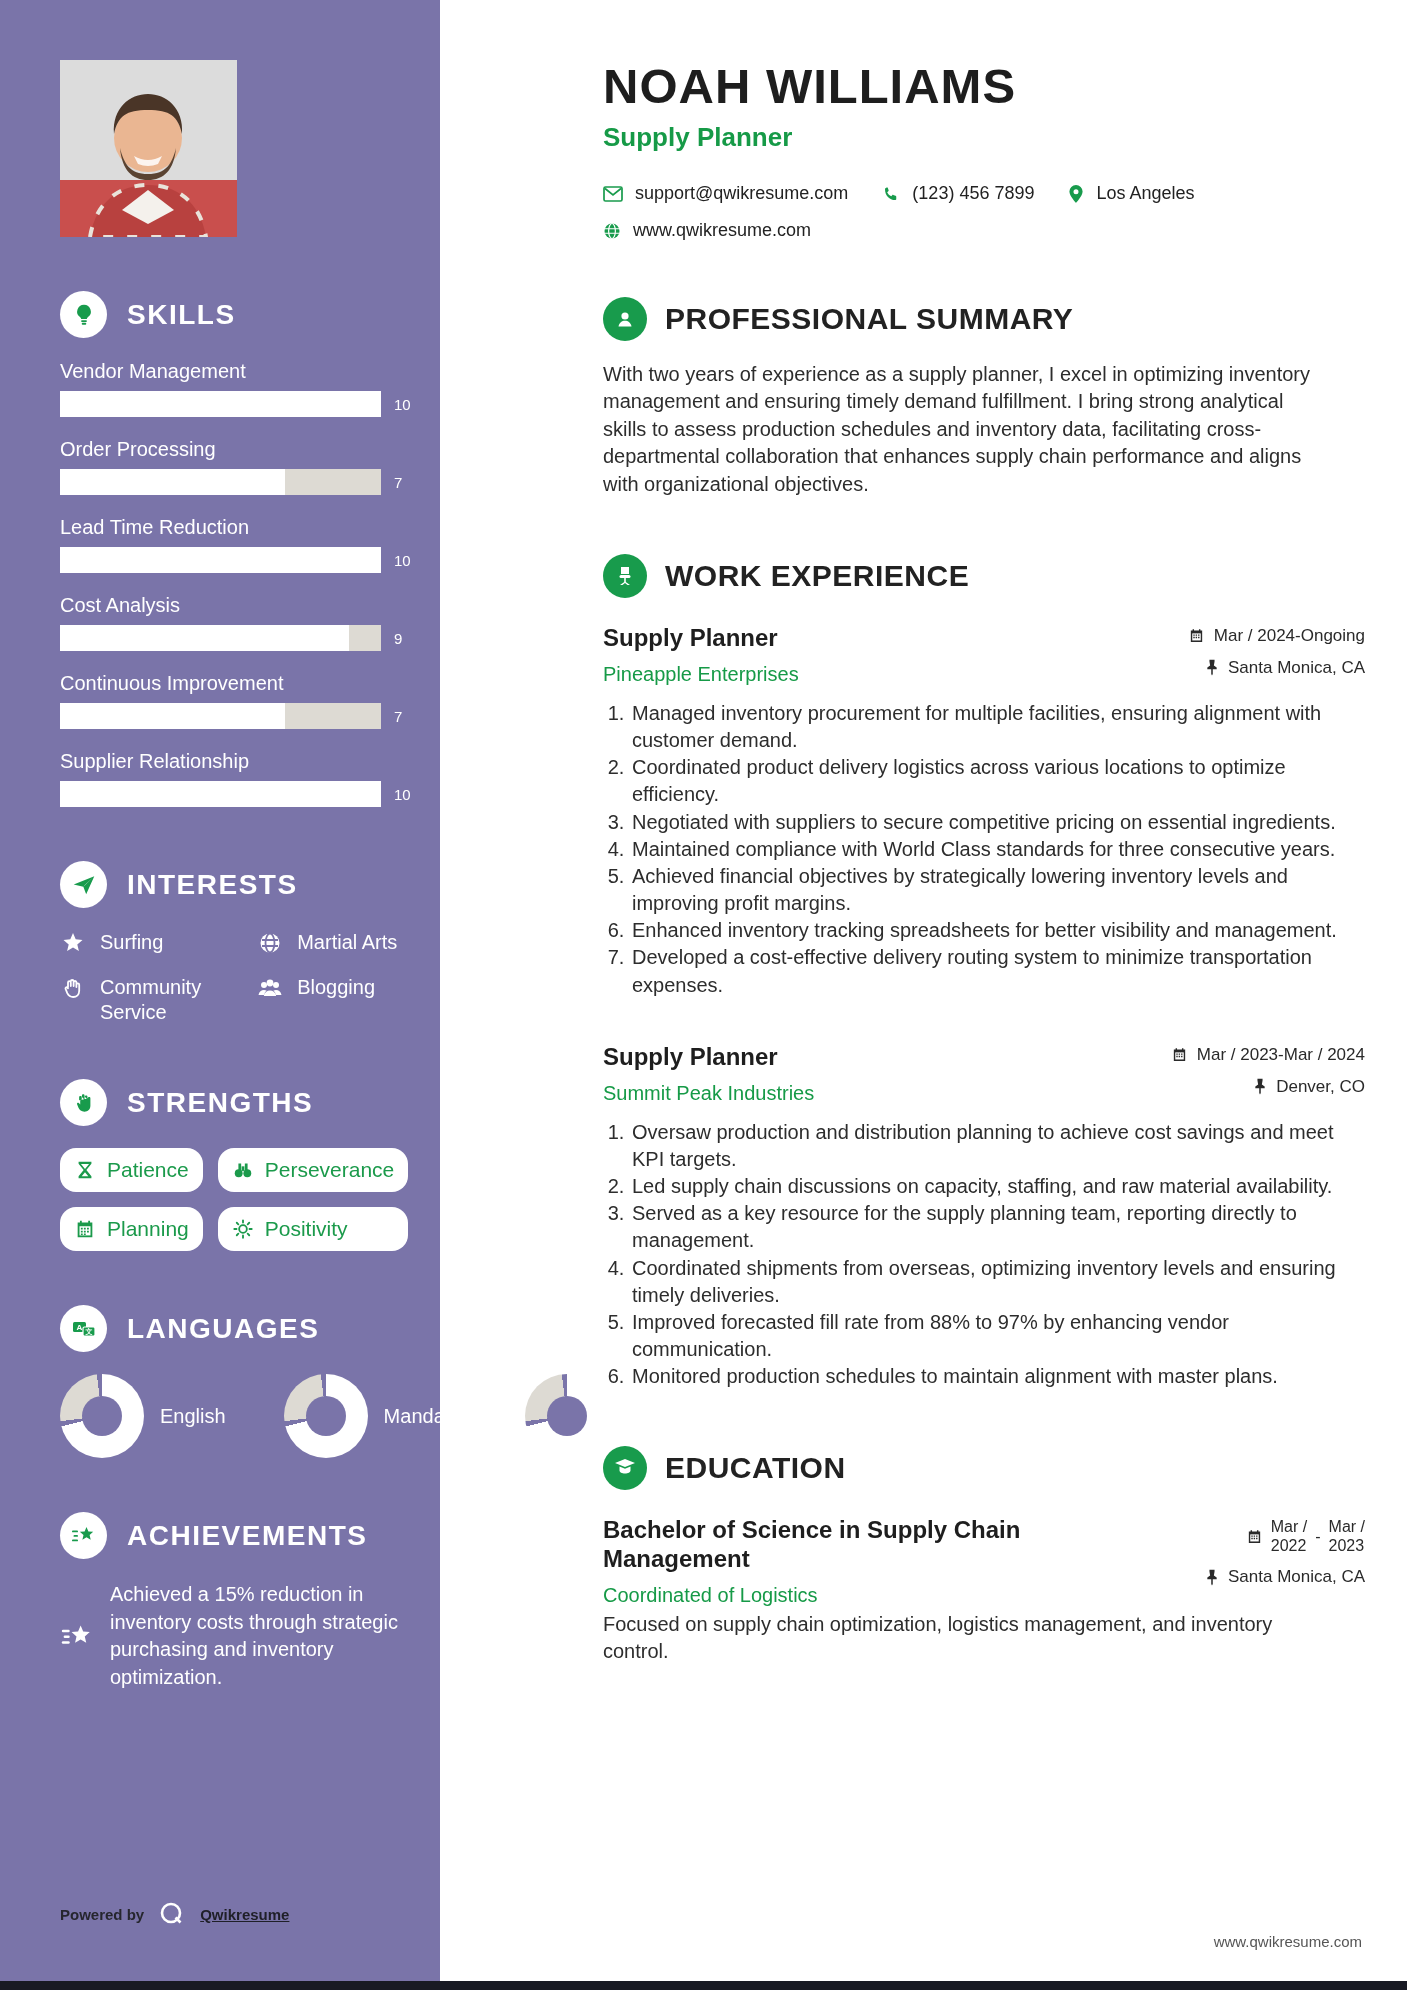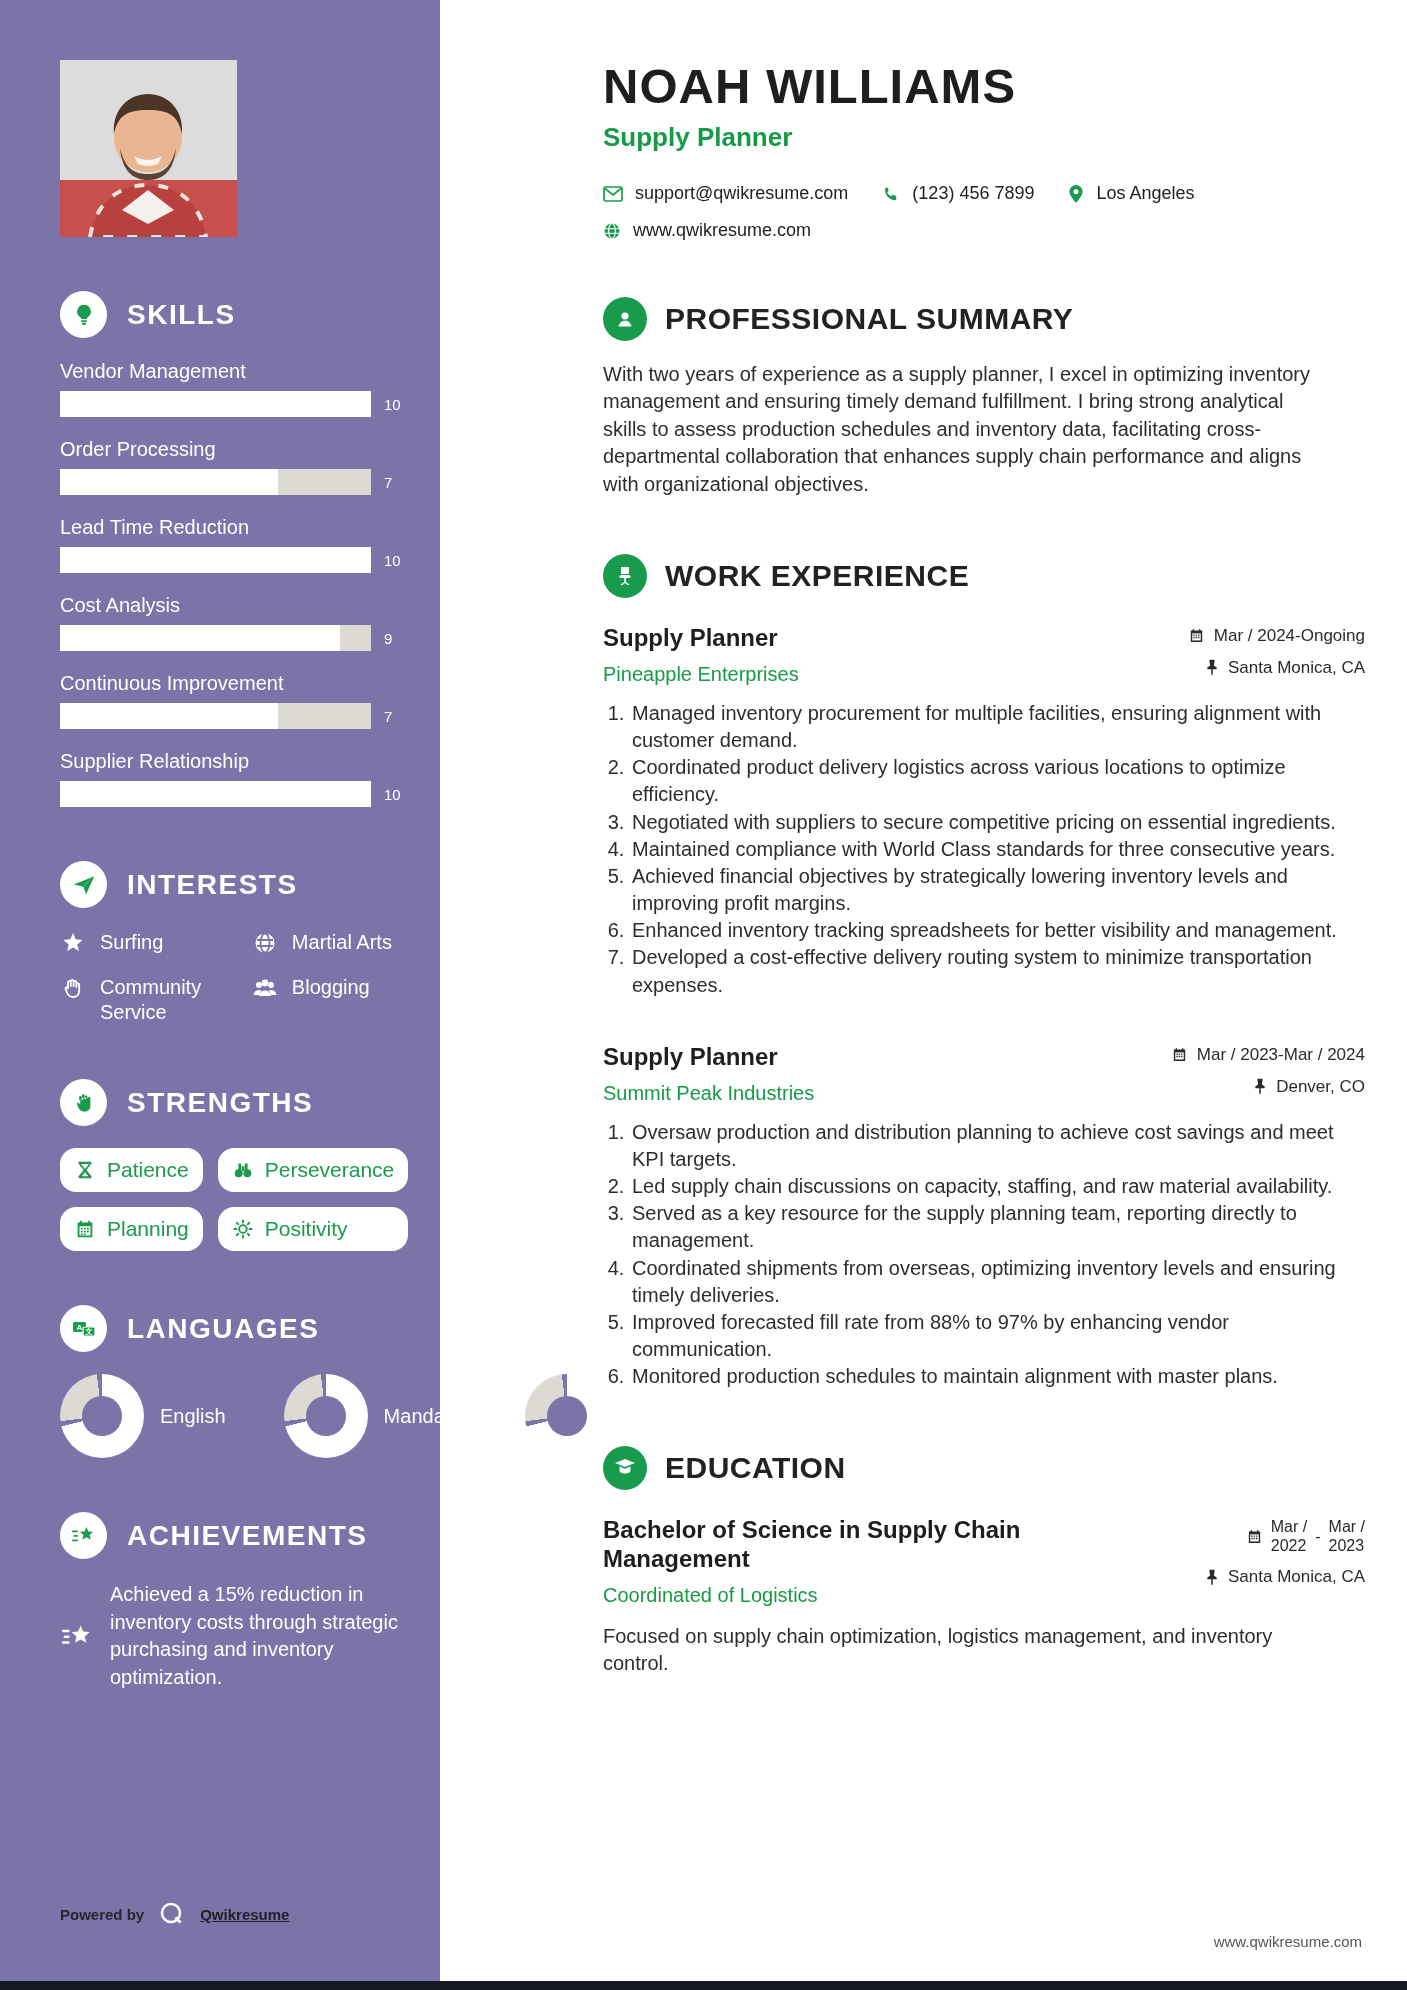--- a/index.html
+++ b/index.html
@@ -1,18 +1,18 @@
 <!DOCTYPE html>
 <html><head>
 <meta charset="utf-8">
 <style>
   html,body{margin:0;padding:0;background:#fff;font-family:"Liberation Sans","DejaVu Sans",sans-serif;}
   .page{position:relative;width:1407px;height:1990px;background:#fff;overflow:hidden;}
   
-  .sidebar{position:absolute;left:0;top:0;width:440px;height:1990px;background:#7A74A9;box-sizing:border-box;padding:60px 30px 0 60px;color:#fff;}
+  .sidebar{position:absolute;left:0;top:0;width:440px;height:1990px;background:#7A74A9;box-sizing:border-box;padding:60px 20px 0 60px;color:#fff;}
   .photo{width:177px;height:177px;background:#d9d9d9;overflow:hidden;}
   .side-section{margin-top:54px;}
   .side-head{display:flex;align-items:center;gap:20px;margin-bottom:22px;}
   .side-head .circ{width:47px;height:47px;border-radius:50%;background:#fff;display:flex;align-items:center;justify-content:center;flex:0 0 auto;}
   .side-head h2{margin:0;font-size:28px;font-weight:800;letter-spacing:1.5px;color:#fff;}
   .skill{margin-bottom:21px;}
   .skill-label{font-size:20px;margin-bottom:8px;}
   .skill-row{display:flex;align-items:center;gap:13px;}
   .skill-track{flex:1;height:26px;background:#DDDAD3;position:relative;}
   .skill-fill{height:100%;background:#fff;}
@@ -50,21 +50,21 @@
   .job{margin-top:26px;}
   .job2{margin-top:44px;}
   .job-head{display:flex;justify-content:space-between;align-items:flex-start;}
   .jh-left{max-width:520px;}
   .jt{font-size:24px;font-weight:700;color:#1e1e1e;line-height:1.2;}
   .jc{font-size:20px;color:#169A47;margin-top:10px;}
   .jh-right{display:flex;flex-direction:column;align-items:flex-end;gap:12px;margin-top:2px;}
   .meta{display:flex;align-items:center;gap:9px;font-size:17px;color:#2a2a2a;}
   .bullets{margin:14px 0 0 0;padding-left:27px;font-size:20px;line-height:1.36;color:#2d2d2d;max-width:745px;}
   .bullets li{padding-left:2px;}
-  .edu-desc{margin-top:16px;font-size:20px;line-height:1.37;color:#2d2d2d;max-width:730px;}
+  .edu-desc{margin-top:4px;font-size:20px;line-height:1.37;color:#2d2d2d;max-width:730px;}
   .edu-dates{display:flex;align-items:center;gap:8px;font-size:16px;color:#2a2a2a;line-height:1.15;}
   .dcol{display:flex;flex-direction:column;}
   .main-footer{position:absolute;right:45px;bottom:40px;font-size:15px;color:#555;}
   .bottom-strip{position:absolute;left:0;right:0;bottom:0;height:9px;background:#181A23;}
   svg{display:block;}
 </style>
 </head>
 <body>
 
 <div class="page">

